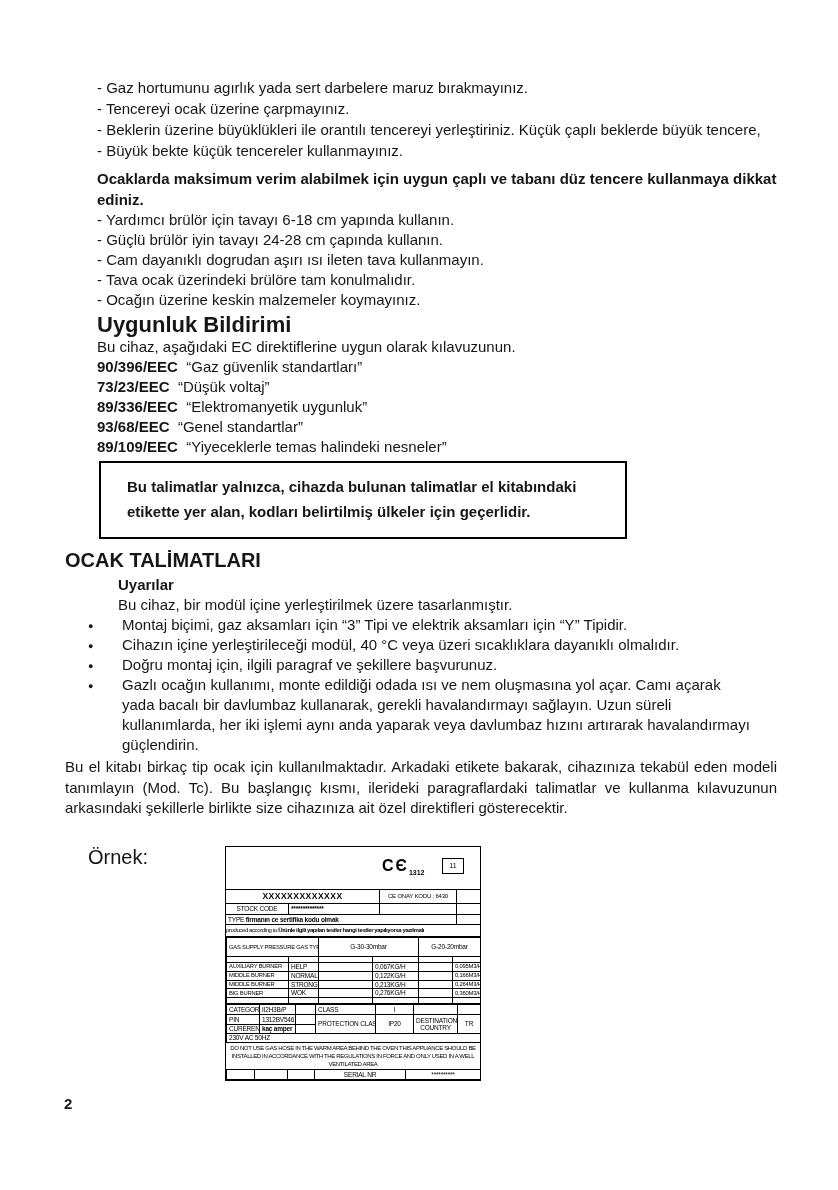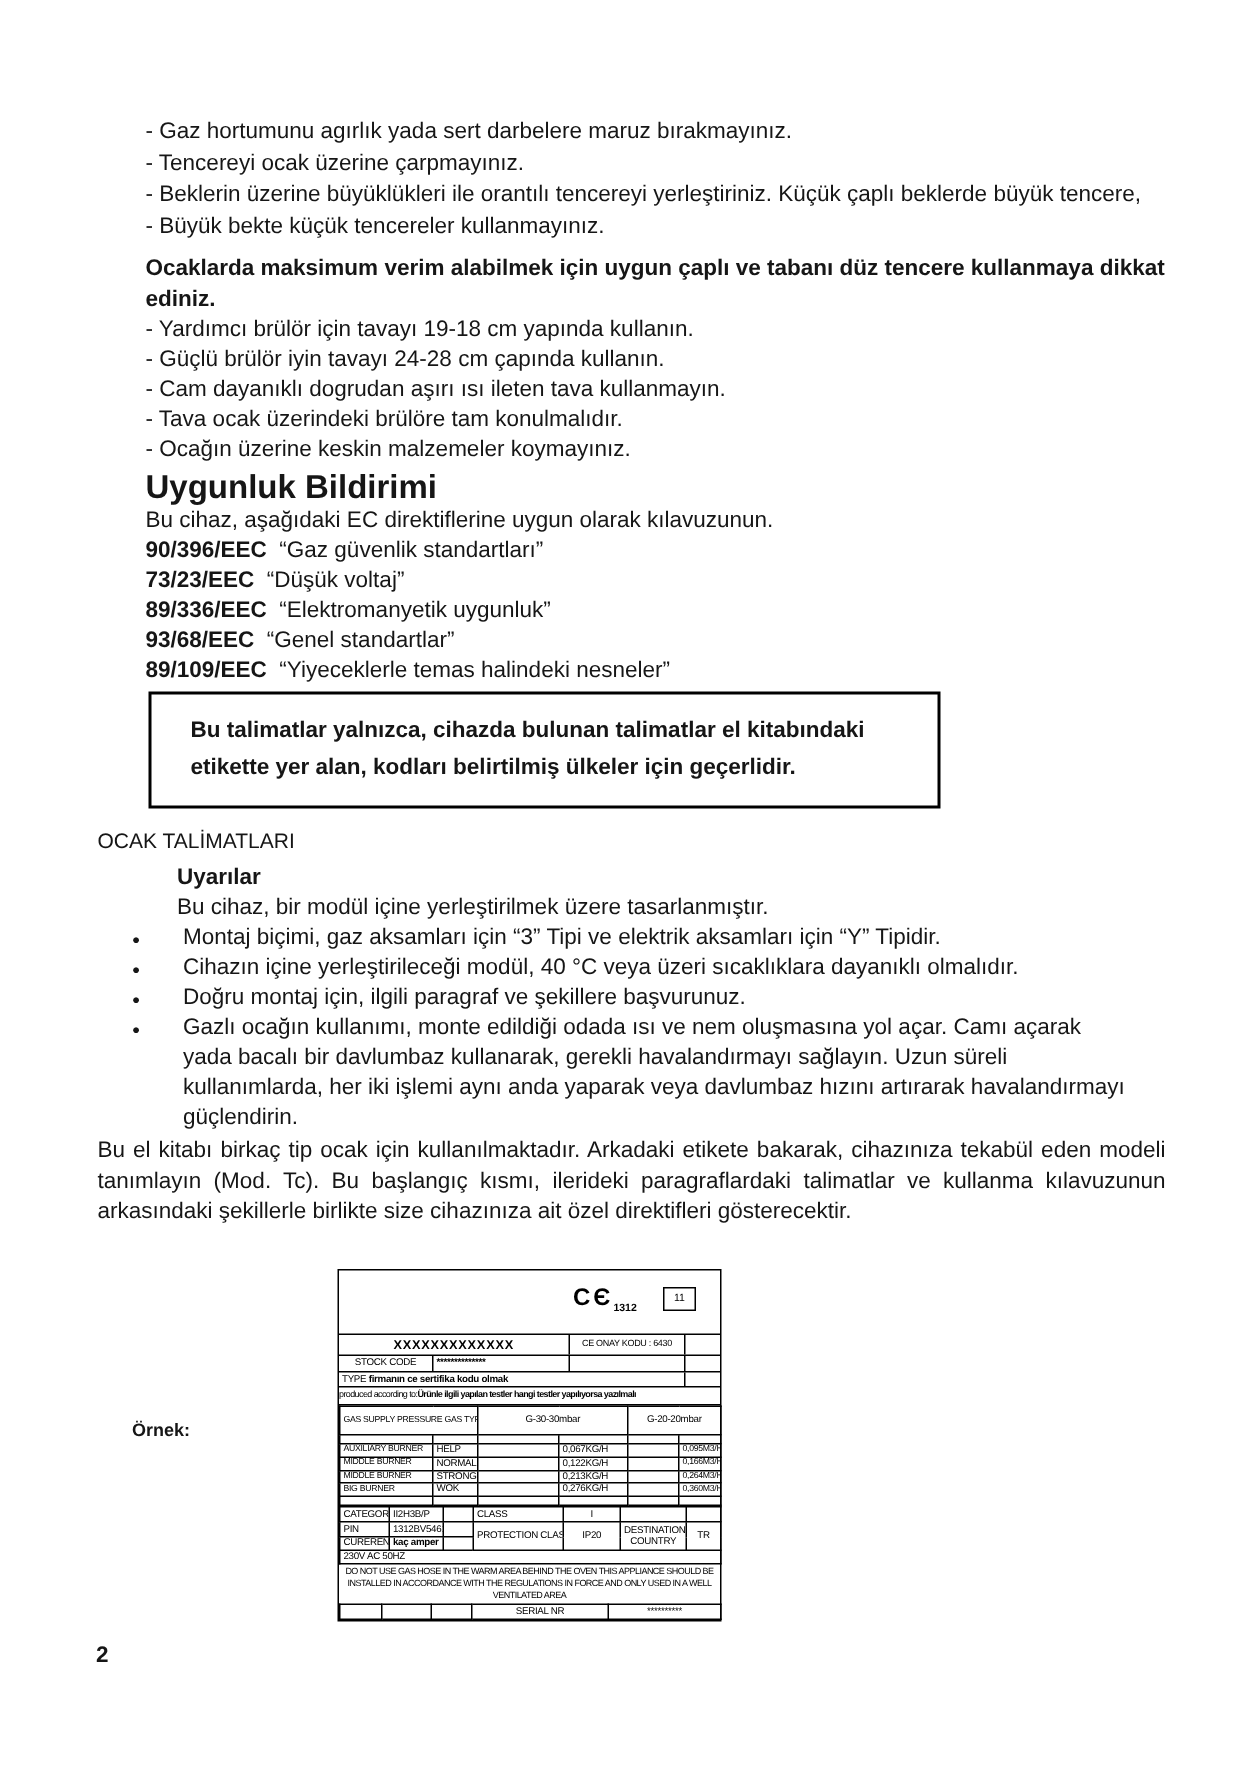--- a/index.html
+++ b/index.html
@@ -16,27 +16,27 @@
   .pan-items .line{line-height:20px;}
   .conf-title{margin-top:3px;font-size:22px;font-weight:bold;line-height:24px;}
   .conf-intro{line-height:20px;}
   .dir-line{line-height:20px;}
   .dir-line b{font-weight:bold;}
   .notice-box{
     margin-top:4px;margin-left:2px;width:528px;box-sizing:border-box;
     border:2px solid #000;padding:11px 16px 13px 26px;
     font-weight:bold;line-height:25px;
   }
-  .ocak-title{margin-left:-32px;margin-top:9px;font-size:14px;font-weight:normal;line-height:24px;}
+  .ocak-title{margin-left:-32px;margin-top:9px;font-size:20px;font-weight:bold;line-height:24px;}
   .uyarilar{margin-left:21px;margin-top:2px;font-weight:bold;line-height:21px;}
   .hob-intro{margin-left:21px;line-height:20px;}
   .bullet-item{position:relative;padding-left:25px;line-height:20px;width:660px;box-sizing:border-box;}
   .bullet{position:absolute;left:-9px;top:1px;font-size:9px;}
   .closing{margin-left:-32px;width:712px;text-align:justify;line-height:20.5px;margin-top:2px;}
-  .example{position:absolute;left:88px;top:946px;font-size:12px;font-weight:bold;}
+  .example{position:absolute;left:88px;top:846px;font-size:20px;font-weight:normal;}
   .pageno{position:absolute;left:64px;top:1095px;font-size:15px;font-weight:bold;}
 
   
   .label{
     position:absolute;left:225px;top:846px;width:256px;box-sizing:border-box;
     border:1px solid #000;font-size:6.5px;line-height:1.2;color:#000;
     letter-spacing:-0.2px;background:#fff;
   }
   .lbl-ce{position:relative;height:42px;border-bottom:1px solid #000;}
   .ce-mark{position:absolute;left:156px;top:9px;font-size:16px;font-weight:bold;letter-spacing:2px;}
@@ -69,21 +69,21 @@
   <div>
     <div class="line">- Gaz hortumunu agırlık yada sert darbelere maruz bırakmayınız.</div>
     <div class="line">- Tencereyi ocak üzerine çarpmayınız.</div>
     <div class="line">- Beklerin üzerine büyüklükleri ile orantılı tencereyi yerleştiriniz. Küçük çaplı beklerde büyük tencere,</div>
     <div class="line">- Büyük bekte küçük tencereler kullanmayınız.</div>
   </div>
 
 
   <div class="pan-head">Ocaklarda maksimum verim alabilmek için uygun çaplı ve tabanı düz tencere kullanmaya dikkat ediniz.</div>
   <div class="pan-items">
-    <div class="line">- Yardımcı brülör için tavayı 19-18 cm yapında kullanın.</div>
+    <div class="line">- Yardımcı brülör için tavayı 6-18 cm yapında kullanın.</div>
     <div class="line">- Güçlü brülör iyin tavayı 24-28 cm çapında kullanın.</div>
     <div class="line">- Cam dayanıklı dogrudan aşırı ısı ileten tava kullanmayın.</div>
     <div class="line">- Tava ocak üzerindeki brülöre tam konulmalıdır.</div>
     <div class="line">- Ocağın üzerine keskin malzemeler koymayınız.</div>
   </div>
 
   <div class="conf-title">Uygunluk Bildirimi</div>
   <div class="conf-intro">Bu cihaz, aşağıdaki EC direktiflerine uygun olarak kılavuzunun.</div>
   <div>
     <div class="dir-line"><b>90/396/EEC</b>&nbsp; <span>“Gaz güvenlik standartları”</span></div>

